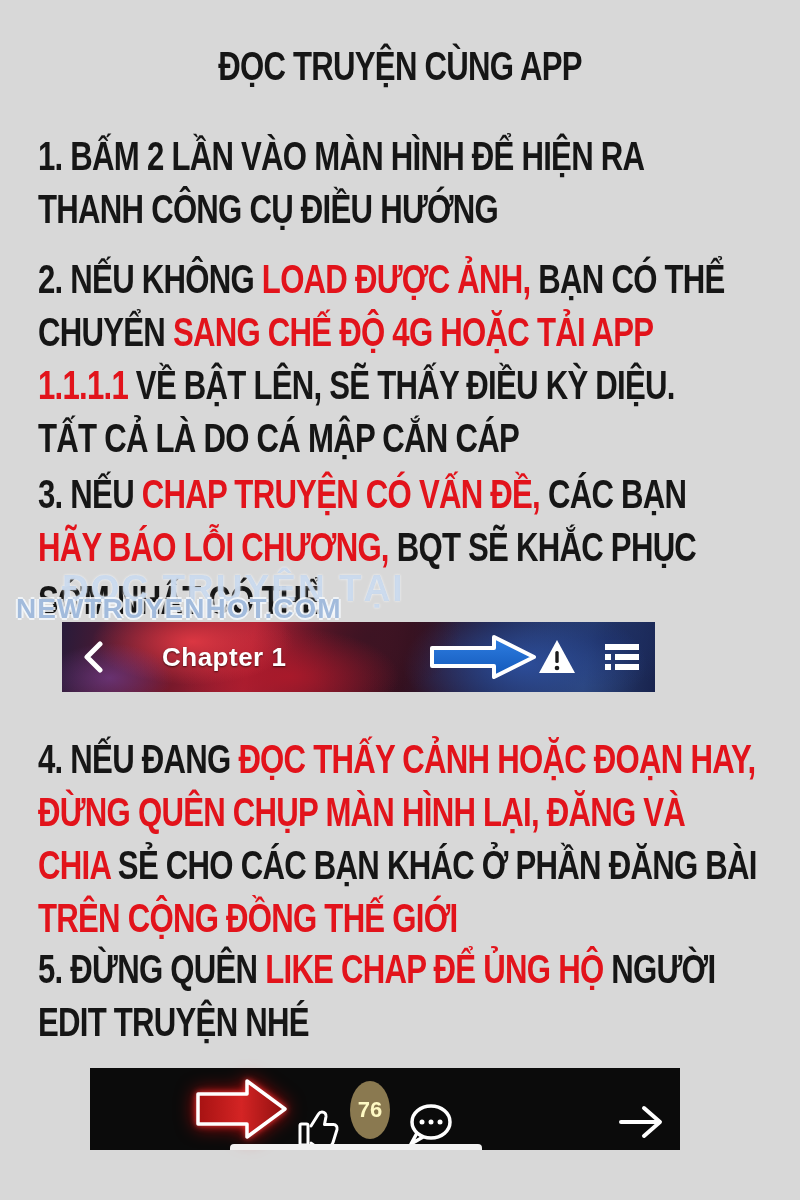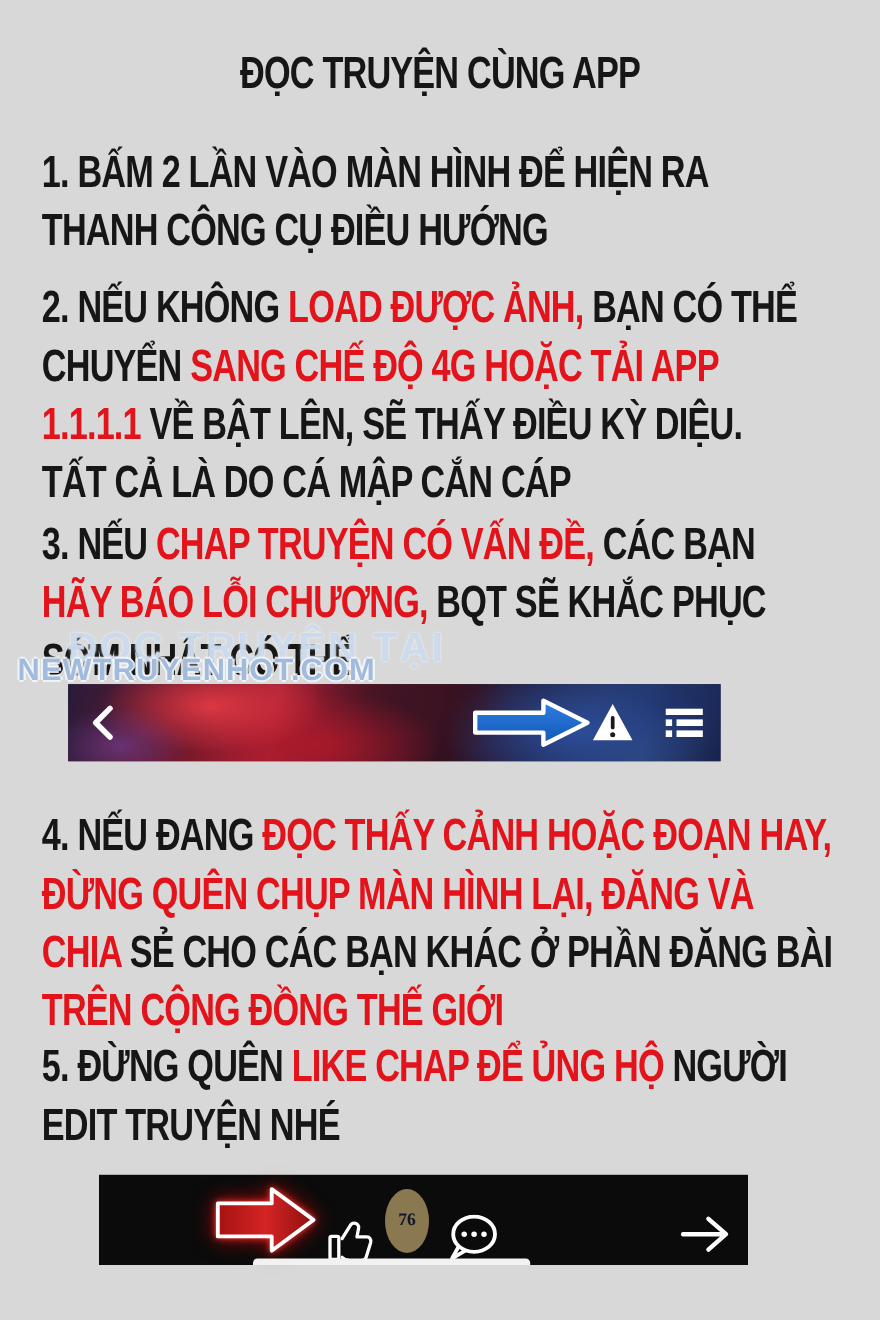--- a/index.html
+++ b/index.html
@@ -44,21 +44,21 @@
   .navbar .bluearrow{position:absolute;left:366px;top:11px;}
   .navbar .warn{position:absolute;left:476px;top:17px;}
   .navbar .listicon{position:absolute;left:543px;top:22px;}
   
   .actionbar{position:absolute;left:90px;top:1068px;width:590px;height:82px;background:#0b0b0b;}
   .redarrow{position:absolute;left:103px;top:8px;
             filter:drop-shadow(0 0 3px rgba(255,60,60,.95)) drop-shadow(0 0 9px rgba(255,0,0,.65));}
   .thumb{position:absolute;left:207px;top:40px;}
   .badge{position:absolute;left:260px;top:13px;width:40px;height:58px;border-radius:50%;
          background:#8a7950;display:flex;align-items:center;justify-content:center;}
-  .badge span{color:#0f172a;font-size:16px;font-weight:700;font-family:Liberation Serif, serif;}
+  .badge span{color:#fef9c3;font-size:22px;font-weight:700;}
   .bubble{position:absolute;left:317px;top:36px;}
   .nextarrow{position:absolute;left:528px;top:36px;}
   .pill{position:absolute;left:140px;bottom:0;width:252px;height:6px;background:#f2f2f2;
         border-radius:4px 4px 0 0;}
 </style>
 </head>
 <body>
 
 <div class="page">
 
@@ -92,20 +92,21 @@
       </div>
     </div>
 
   <div class="wm wm1">ĐỌC TRUYỆN TẠI</div>
   <div class="wm wm2">NEWTRUYENHOT.COM</div>
 
   <div class="navbar">
     <svg class="chevron" width="22" height="32" viewBox="0 0 22 32">
       <path d="M18 3 L5 16 L18 29" fill="none" stroke="#ffffff" stroke-width="5" stroke-linecap="round" stroke-linejoin="round"></path>
     </svg>
+    <div class="chapter">Chapter 1</div>
     <svg class="bluearrow" width="112" height="48" viewBox="0 0 112 48">
       <defs>
         <linearGradient id="bag" x1="0" y1="0" x2="0" y2="1">
           <stop offset="0" stop-color="#2f7fe3"></stop>
             <stop offset="1" stop-color="#1257b8"></stop>
         </linearGradient>
       </defs>
       <polygon points="4,15 66,15 66,4 106,24 66,44 66,33 4,33" fill="url(#bag)" stroke="#ffffff" stroke-width="4" stroke-linejoin="round"></polygon>
     </svg>
     <svg class="warn" width="38" height="36" viewBox="0 0 38 36">

